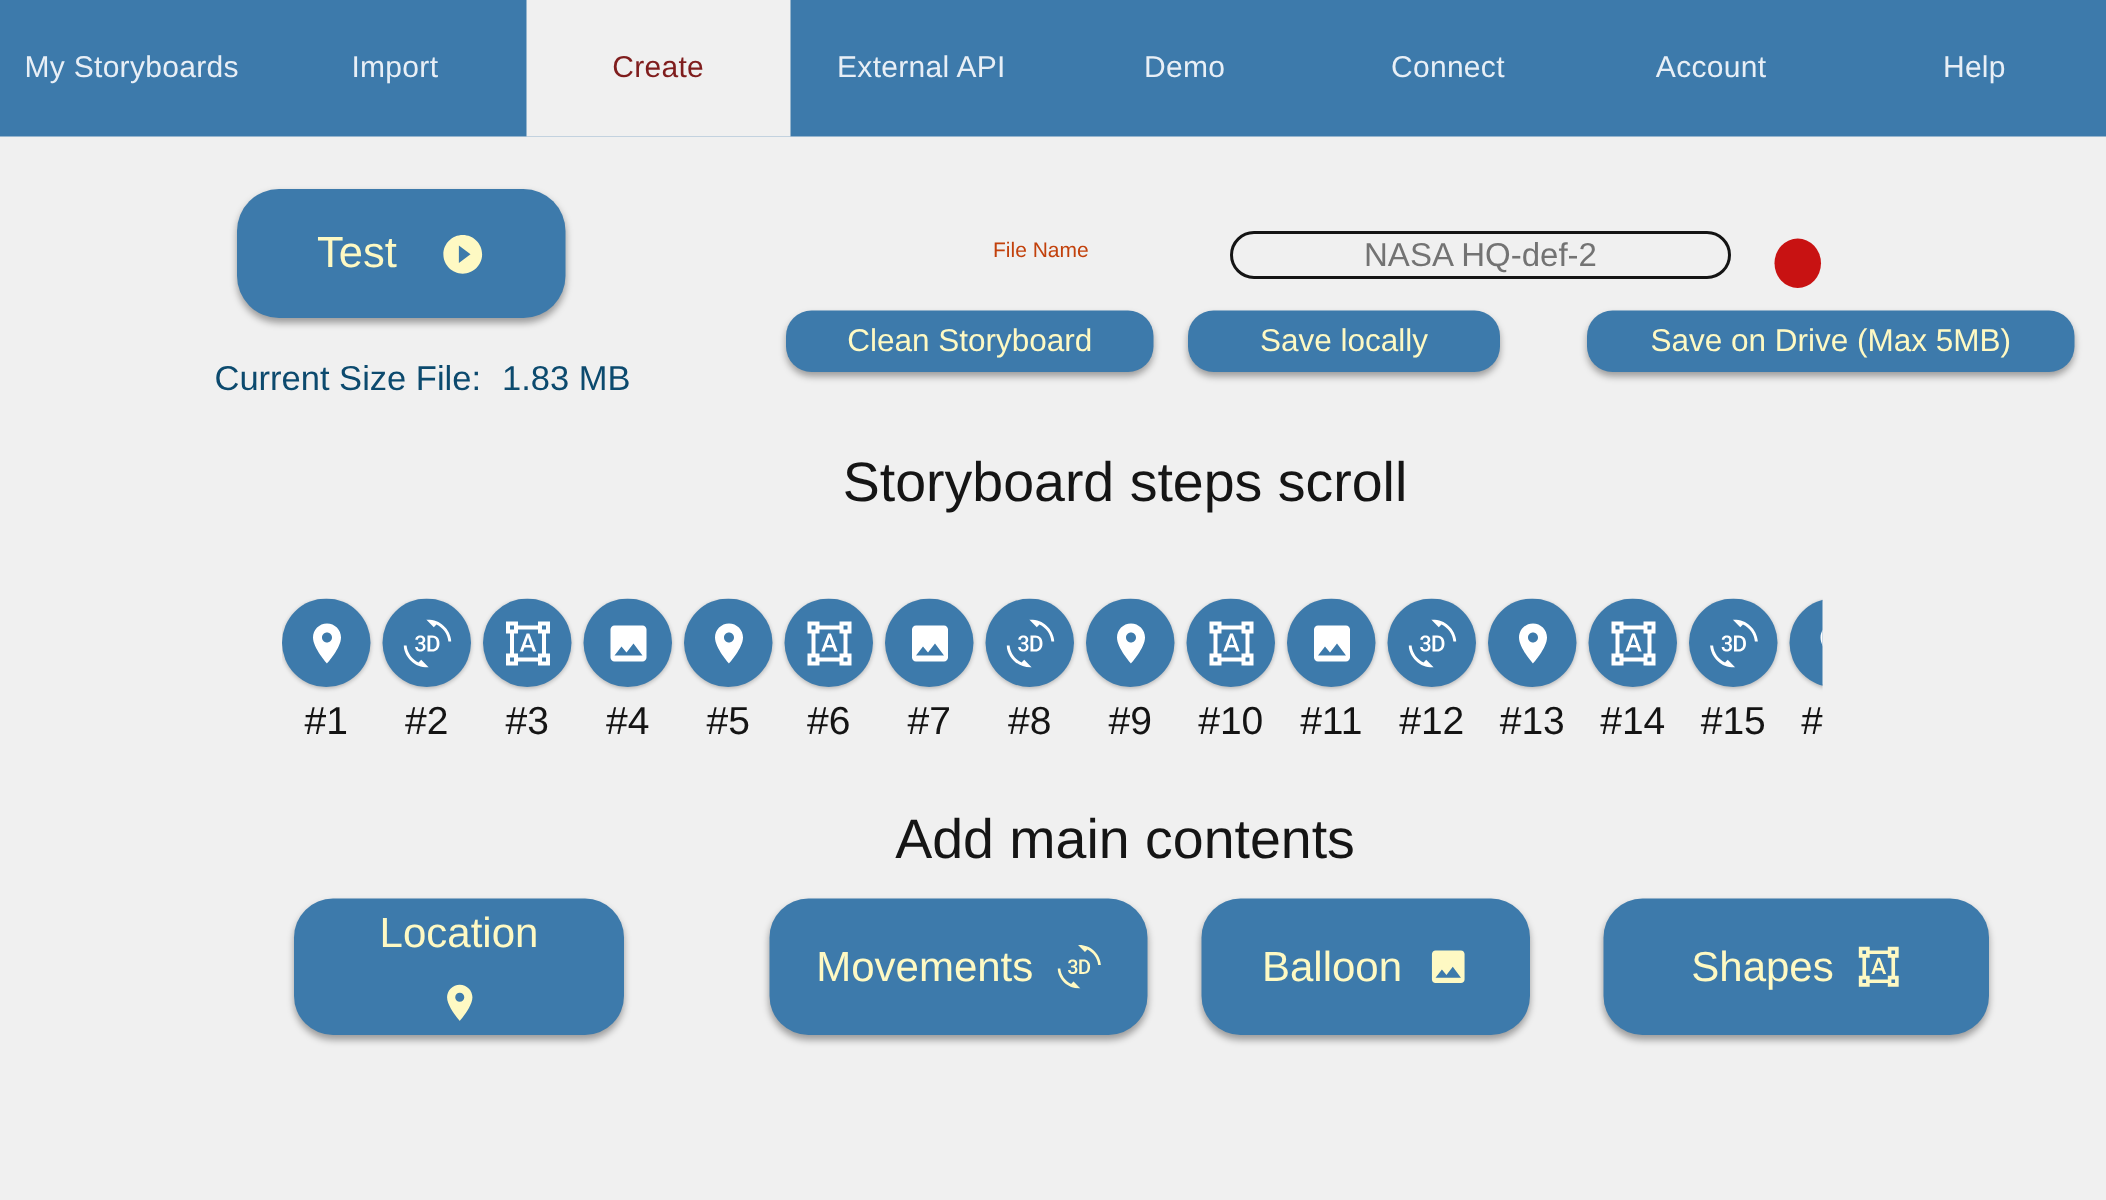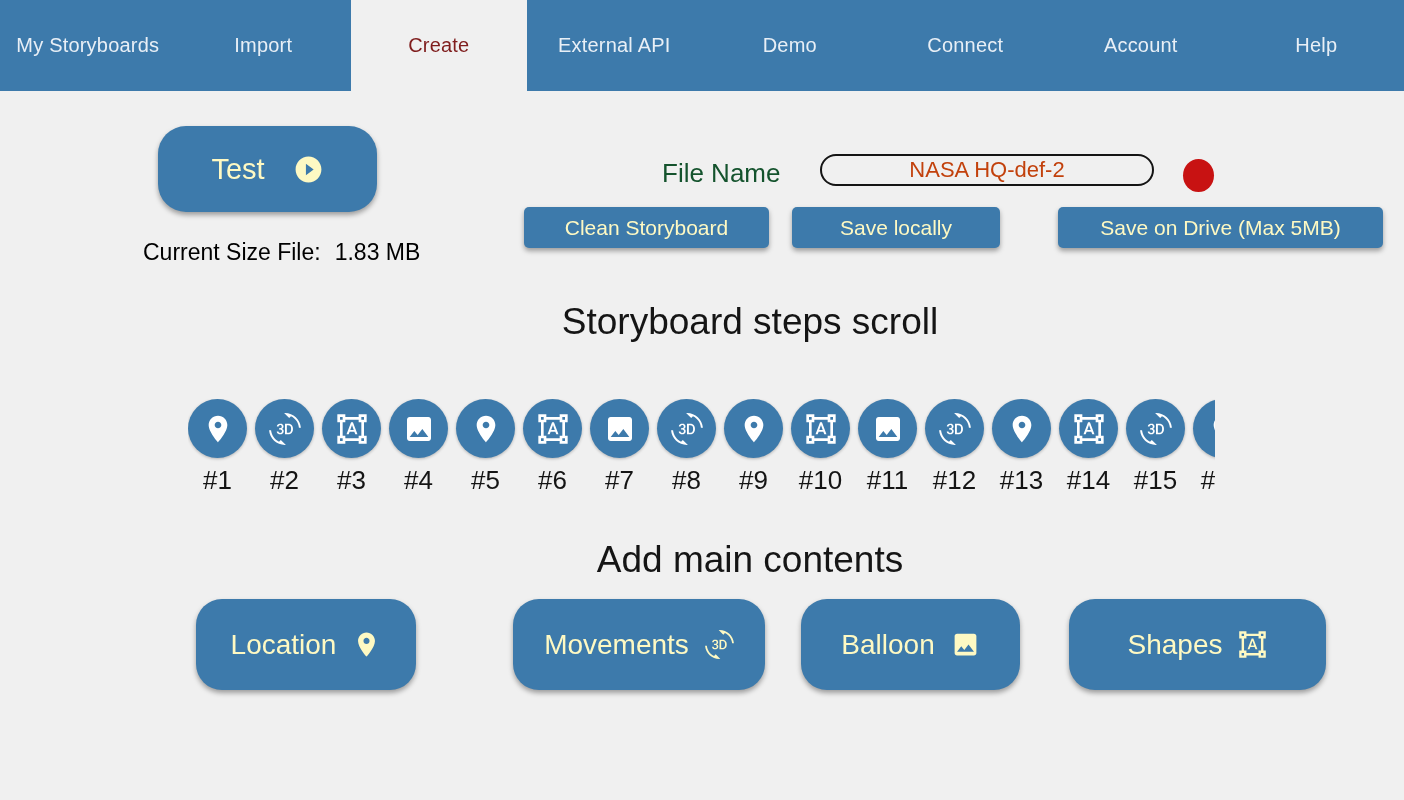--- a/index.html
+++ b/index.html
@@ -53,48 +53,48 @@
   #test-btn {
     position: absolute; left: 158px; top: 126px;
     width: 219px; height: 86px;
     border-radius: 28px;
     font-size: 29px; gap: 28px;
   }
   #test-btn .icon svg { width: 31px; height: 31px; }
 
   #size-line {
     position: absolute; left: 143px; top: 239px;
-    font-size: 23px; color: #000000; display: flex; gap: 14px;
+    font-size: 23px; color: #0c4a6e; display: flex; gap: 14px;
   }
 
   #file-label {
     position: absolute; left: 662px; top: 158px;
-    font-size: 26px; color: #14532d;
+    font-size: 14px; color: #c2410c;
   }
   #file-input {
     position: absolute; left: 820px; top: 154px;
     width: 334px; height: 32px;
     border: 2px solid #141414;
     border-radius: 17px;
     background: transparent;
     text-align: center;
     font-size: 22px;
     font-family: inherit;
-    color: #c2410c;
+    color: #737373;
     outline: none;
   }
   #status-dot {
     position: absolute; left: 1183px; top: 159px;
     width: 31px; height: 33px;
     border-radius: 50%;
   }
 
   .action-btn {
     position: absolute; top: 207px; height: 41px;
-    border-radius: 5px; font-size: 21px;
+    border-radius: 17px; font-size: 21px;
   }
   #clean-btn      { left: 524px;  width: 245px; }
   #save-local-btn { left: 792px;  width: 208px; }
   #save-drive-btn { left: 1058px; width: 325px; }
 
   
   .heading {
     position: absolute; left: 0; width: 1404px;
     text-align: center;
     font-size: 37px; font-weight: 400;
@@ -121,21 +121,21 @@
   }
   .step-circle svg { width: 32px; height: 32px; display: block; }
   .step-label { font-size: 26px; color: #141414; margin-top: 7px; }
 
   
   .content-btn {
     position: absolute; top: 599px; height: 91px;
     border-radius: 26px; font-size: 28px; gap: 16px;
   }
   .content-btn .icon svg { width: 29px; height: 29px; }
-  #location-btn  { left: 196px;  width: 220px; }
+  #location-btn  { left: 196px;  width: 220px; flex-direction: column; }
   #movements-btn { left: 513px;  width: 252px; }
   #balloon-btn   { left: 801px;  width: 219px; }
   #shapes-btn    { left: 1069px; width: 257px; }
 </style>
 </head>
 <body>
 
 <header class="nav" id="nav">
     <div class="nav-cell">My Storyboards</div>
     <div class="nav-cell">Import</div>

